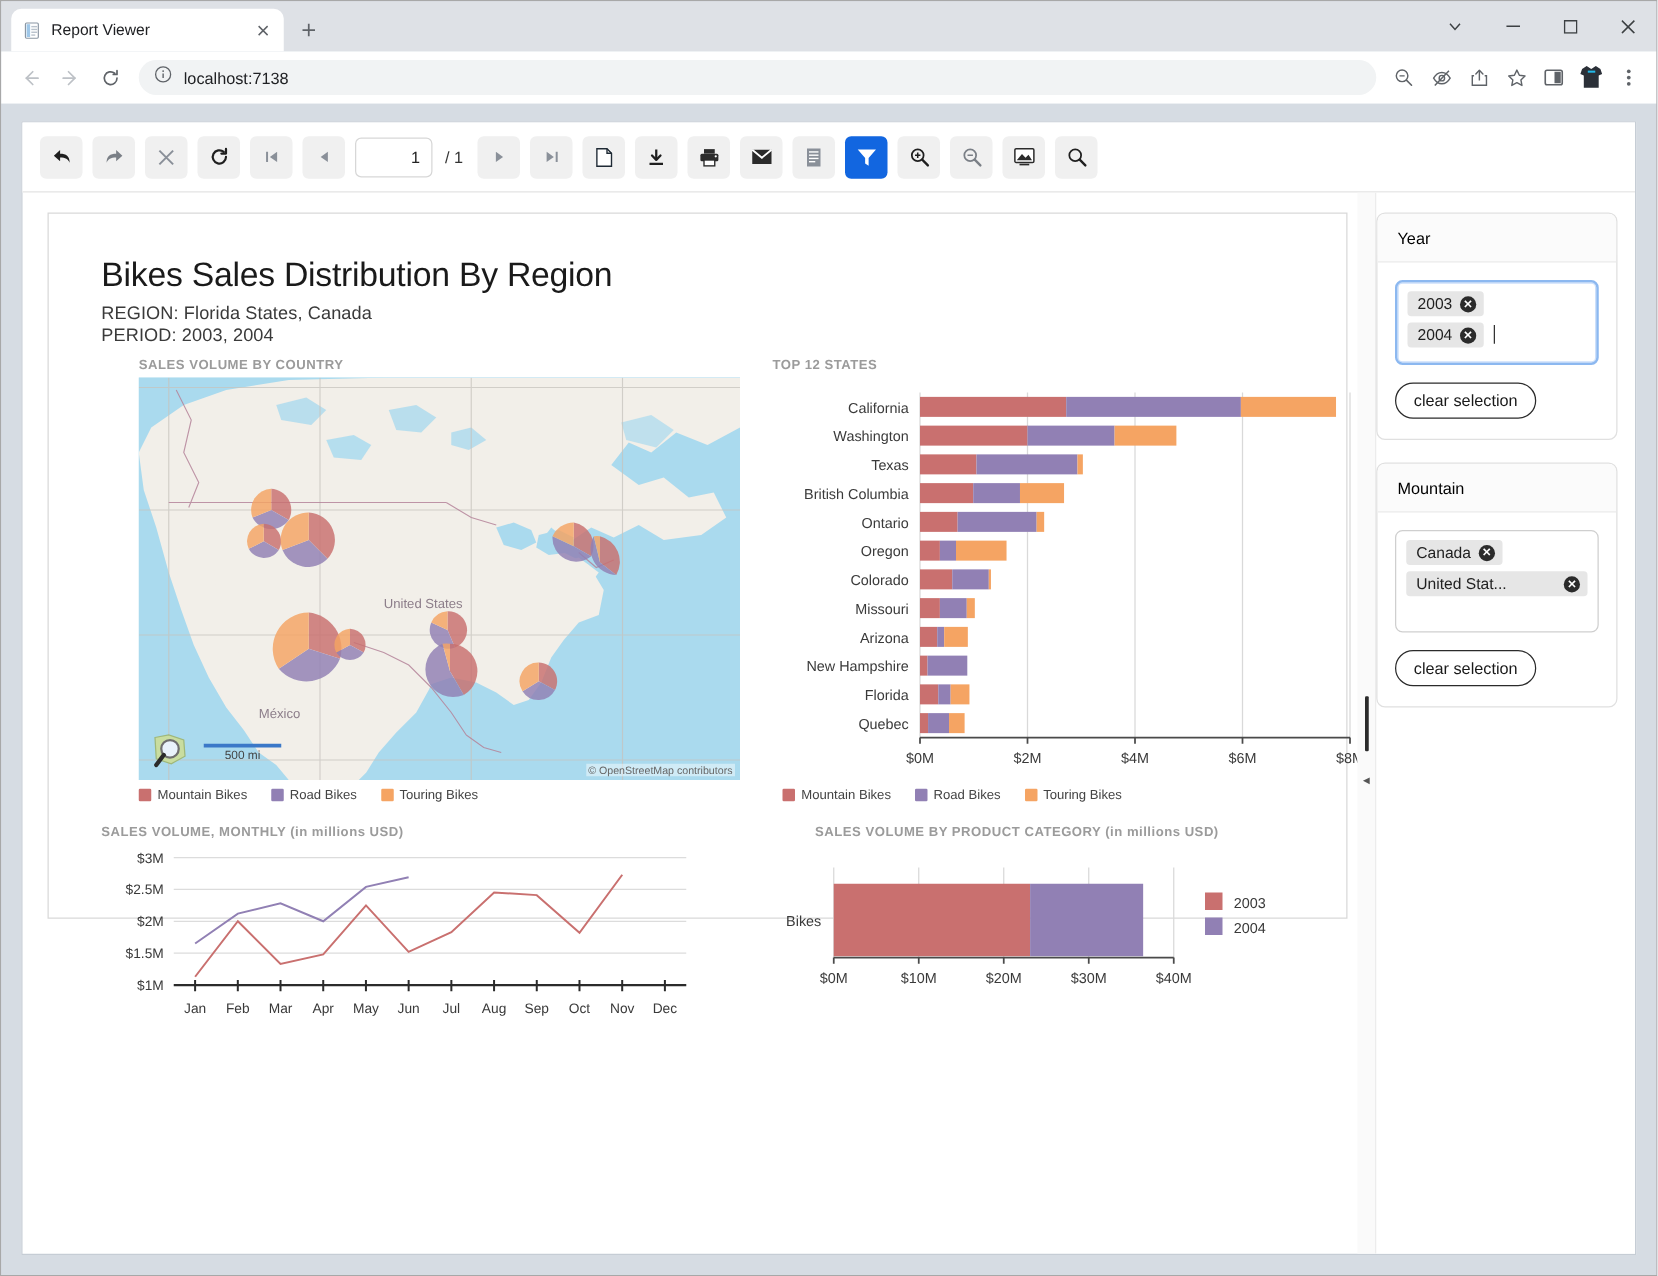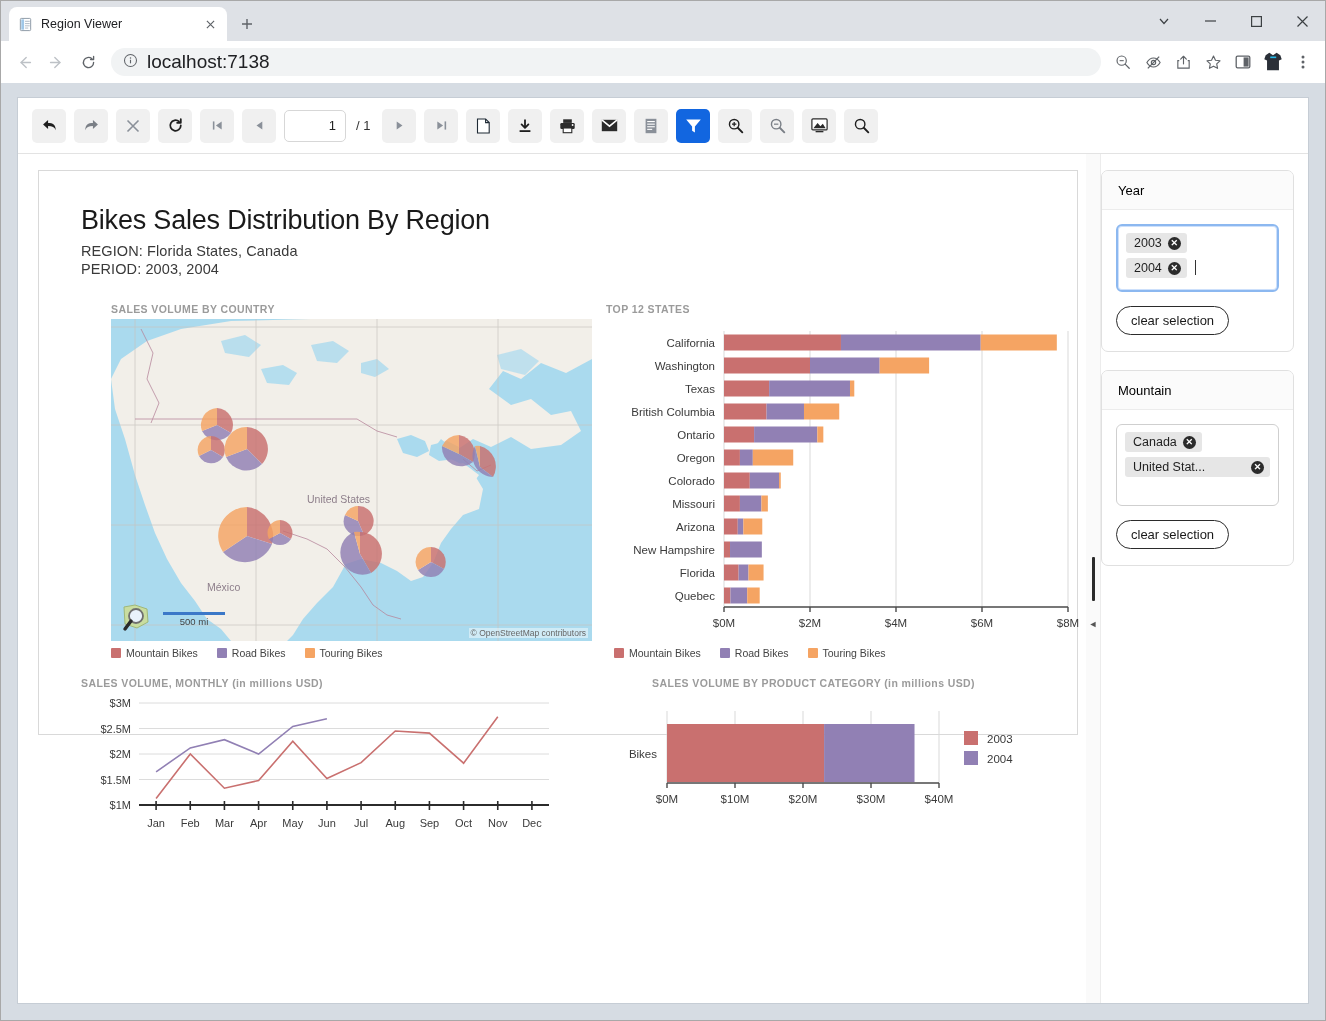--- a/index.html
+++ b/index.html
@@ -32,21 +32,21 @@
         justify-content:center; color:#3c4043; font-size:13px; }
 
   .urlbar { height:42px; background:#fff; display:flex; align-items:center;
             padding:0 8px; gap:2px; }
   .navbtn { width:30px; height:30px; display:flex; align-items:center;
             justify-content:center; color:#5f6368; border-radius:50%; }
   .navbtn.disabled { color:#bdc1c6; }
   .omnibox { flex:1; height:28px; background:#f1f3f4; border-radius:14px;
              display:flex; align-items:center; padding:0 12px; gap:9px;
              margin:0 6px; }
-  .omnibox-text { font-size:19px; color:#202124; }
+  .omnibox-text { font-size:13px; color:#202124; }
   .urlicons { display:flex; align-items:center; gap:2px; }
   .uicon { width:28px; height:28px; display:flex; align-items:center;
            justify-content:center; color:#5f6368; }
   .avatar-shirt { width:22px; height:22px; }
 
   
   .viewer-outer { flex:1; background:#d6dce3; padding:14px 16px 16px 16px; }
   .viewer { width:100%; height:100%; background:#fff; border:1px solid #c6cdd5;
             display:flex; flex-direction:column; }
 
@@ -65,21 +65,21 @@
   .report-pane { flex:1; padding:16px 0 0 20px; overflow:hidden; }
   .report-page { width:1040px; height:565px; border:1px solid #d9d9d9;
                  background:#fff; padding:34px 0 0 42px; position:relative; }
 
   .rtitle { font-size:27px; color:#1a1a1a; font-weight:400; letter-spacing:-0.2px; }
   .rsub { font-size:14.5px; color:#3a3a3a; margin-top:7px; letter-spacing:0.1px; }
   .rsub2 { font-size:14.5px; color:#3a3a3a; margin-top:2px; letter-spacing:0.1px; }
   .sect-label { font-size:10.5px; color:#9b9b9b; letter-spacing:0.4px;
                 font-weight:600; margin-bottom:4px; }
 
-  .row-top { display:flex; margin-top:26px; gap:14px;padding-left:30px; }
+  .row-top { display:flex; margin-top:9px; gap:26px;padding-left:30px; }
   .row-bottom { display:flex; margin-top:18px; gap:14px; }
 
   
   .map-wrap { width:481px; }
   .map { width:481px; height:322px; position:relative; overflow:hidden;
          background:#aadaee; }
   .map svg { position:absolute; inset:0; }
   .map-scale { position:absolute; left:52px; bottom:14px; width:62px; }
   .map-scale-bar { height:3px; background:#3b78c8; width:62px; }
   .map-scale-txt { font-size:9.5px; color:#444; text-align:center; margin-top:1px; }
@@ -142,21 +142,21 @@
       <span class="tab-favicon">
         <svg width="15" height="15" viewBox="0 0 16 16">
           <rect x="2.5" y="1.5" width="11" height="13" rx="1" fill="#fff" stroke="#8a96a3"></rect>
           <rect x="3.5" y="2.5" width="3" height="11" fill="#9fc7e8"></rect>
           <rect x="7.5" y="4" width="5" height="1.2" fill="#b9c2cc"></rect>
           <rect x="7.5" y="6.4" width="5" height="1.2" fill="#b9c2cc"></rect>
           <rect x="7.5" y="8.8" width="5" height="1.2" fill="#b9c2cc"></rect>
           <rect x="7.5" y="11.2" width="3.4" height="1.2" fill="#b9c2cc"></rect>
         </svg>
       </span>
-      <span class="tab-title">Region Viewer</span>
+      <span class="tab-title">Report Viewer</span>
       <span class="tab-close">
         <svg width="9" height="9" viewBox="0 0 10 10">
             <path d="M1 1 L9 9 M9 1 L1 9" stroke="#5f6368" stroke-width="1.3"></path>
           </svg>
       </span>
     </div>
     <div class="newtab">
       <svg width="12" height="12" viewBox="0 0 12 12">
           <path d="M6 1 V11 M1 6 H11" stroke="#5f6368" stroke-width="1.4"></path>
         </svg>

